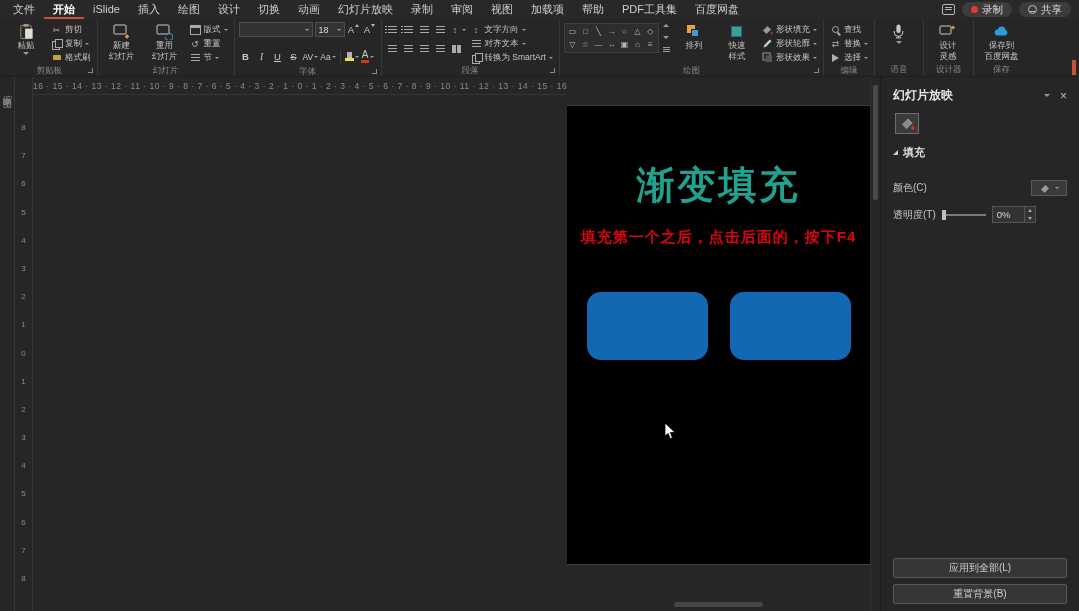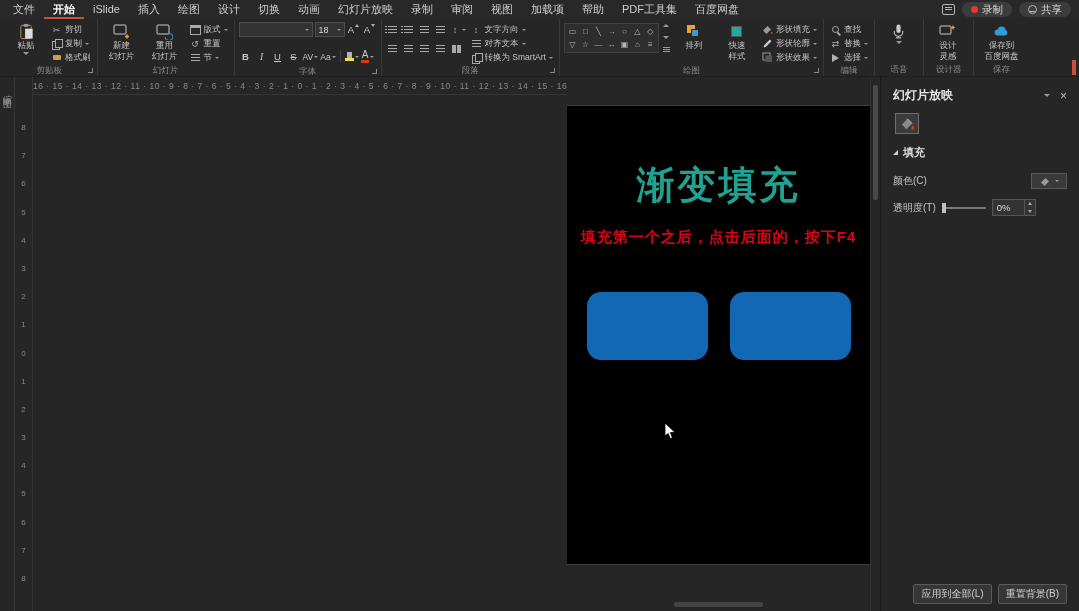--- a/index.html
+++ b/index.html
@@ -104,32 +104,32 @@
   .panel-title { font-size:12px; font-weight:bold; color:#e6e6e6; flex:1; white-space:nowrap; }
   .panel-close { color:#bdbdbd; font-size:12px; line-height:12px; cursor:default; }
   .bucket-tile { width:24px; height:21px; margin:9px 0 2px 2px; display:flex; align-items:center; justify-content:center; border:1px solid #6e6e6e; background:#3b3b3b; }
   .section-head { display:flex; align-items:center; gap:5px; margin:9px 0 7px; font-weight:bold; font-size:11px; color:#dedede; }
   .tri-expand { width:0; height:0; border-left:5px solid transparent; border-bottom:5px solid #cfcfcf; }
   .opt-list { margin-left:10px; display:flex; flex-direction:column; gap:5px; font-size:10px; }
   .opt { display:flex; align-items:center; gap:6px; height:11px; cursor:default; }
   .radio { width:9px; height:9px; border:1px solid #9a9a9a; border-radius:50%; position:relative; flex:0 0 auto; }
   .radio.sel::after { content:""; position:absolute; inset:2px; background:#dcdcdc; border-radius:50%; }
   .checkbox { width:9px; height:9px; border:1px solid #9a9a9a; flex:0 0 auto; }
-  .color-row { display:flex; align-items:center; margin-top:6px; font-size:10px; }
+  .color-row { display:flex; align-items:center; margin-top:13px; font-size:10px; }
   .color-row .spacer { flex:1; }
   .swatch-btn { width:36px; height:16px; background:#3a3a3a; border:1px solid #5a5a5a; display:flex; align-items:center; justify-content:center; gap:4px; }
   .trans-row { display:flex; align-items:center; margin-top:10px; font-size:10px; gap:4px; }
   .slider { width:44px; height:2px; background:#7a7a7a; position:relative; margin:0 2px; }
   .slider-thumb { position:absolute; left:0; top:-4px; width:4px; height:10px; background:#c0c0c0; }
   .spin { width:44px; height:17px; background:#333; border:1px solid #555; display:flex; align-items:center; }
   .spin-val { flex:1; padding-left:4px; font-size:9.5px; color:#ddd; }
   .spin-arrows { width:11px; height:100%; border-left:1px solid #555; display:flex; flex-direction:column; align-items:center; justify-content:space-around; }
   .sp-up { width:0;height:0;border-left:2.5px solid transparent;border-right:2.5px solid transparent;border-bottom:3px solid #aaa; }
   .sp-dn { width:0;height:0;border-left:2.5px solid transparent;border-right:2.5px solid transparent;border-top:3px solid #aaa; }
-  .panel-footer { margin-top:auto; display:flex; gap:6px; justify-content:flex-end; }
+  .panel-footer { margin-top:auto; display:flex; gap:6px; justify-content:flex-end;flex-direction:column; }
   .pbtn { background:#363636; border:1px solid #5a5a5a; color:#d0d0d0; font-size:10px; padding:2px 7px; border-radius:2px; font-family:inherit; white-space:nowrap; }
 </style>
 </head>
 <body>
 
 <div class="app">
 
   <div class="menubar">
     <div class="tabs" id="menu-tabs">
         <span class="tab">文件</span>

